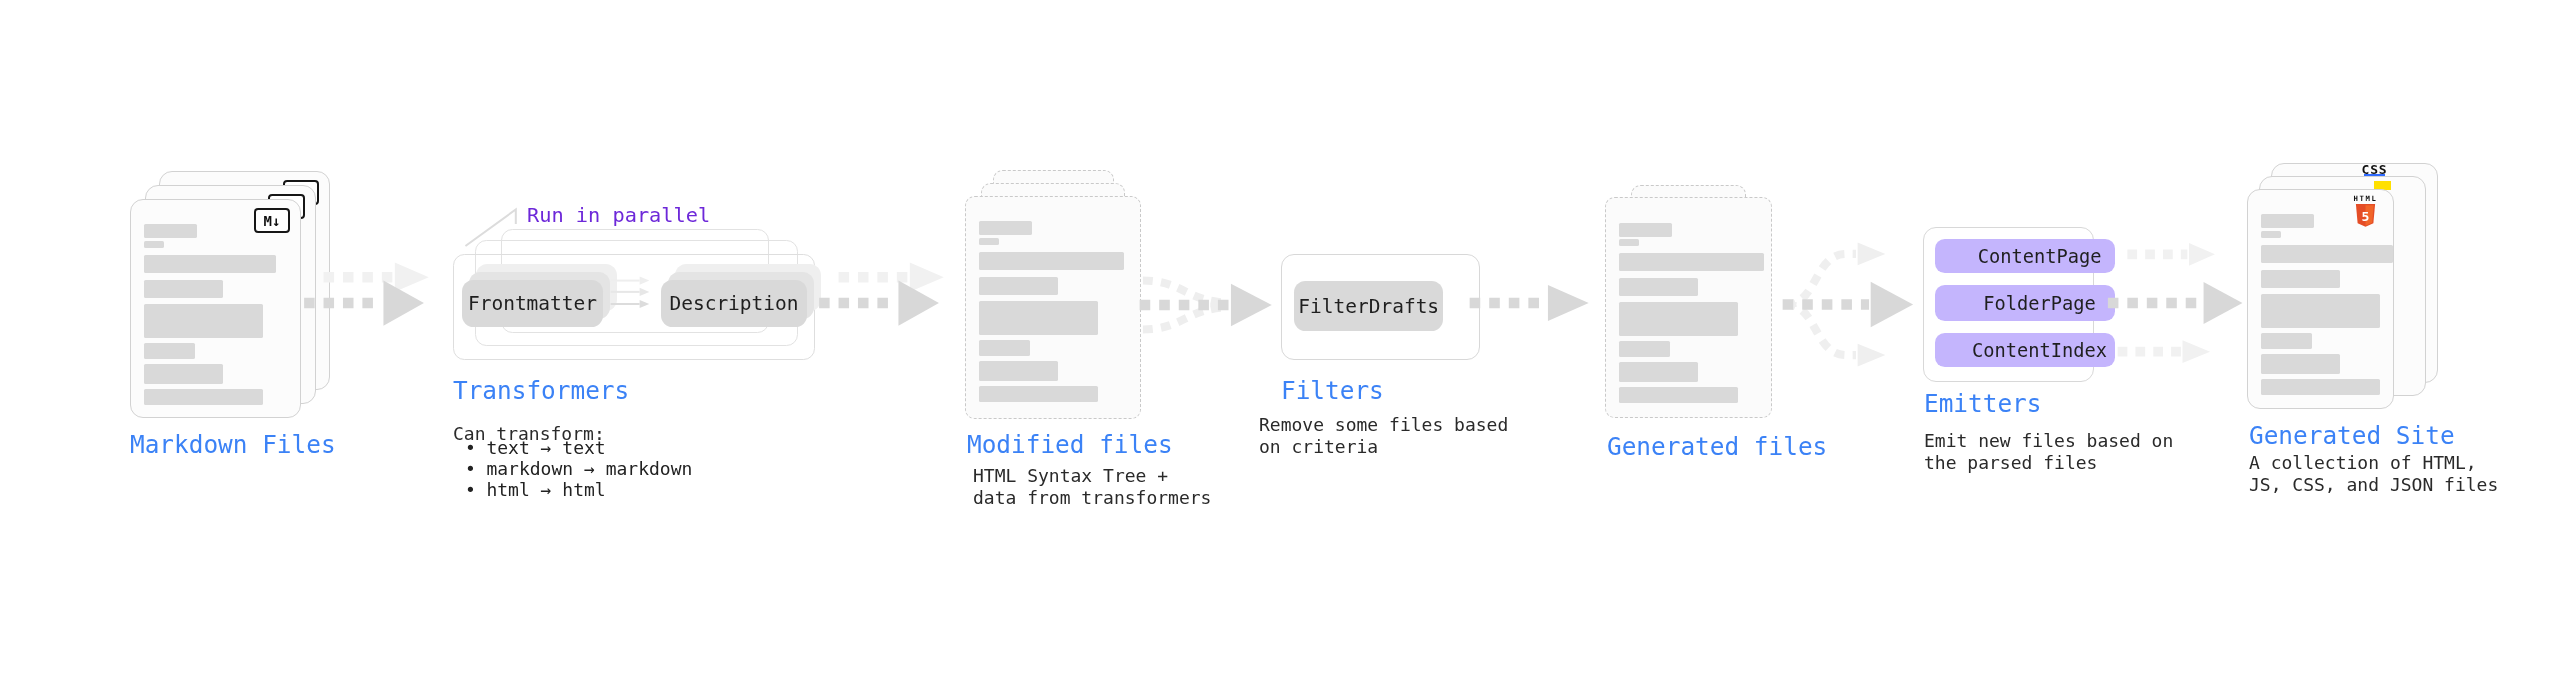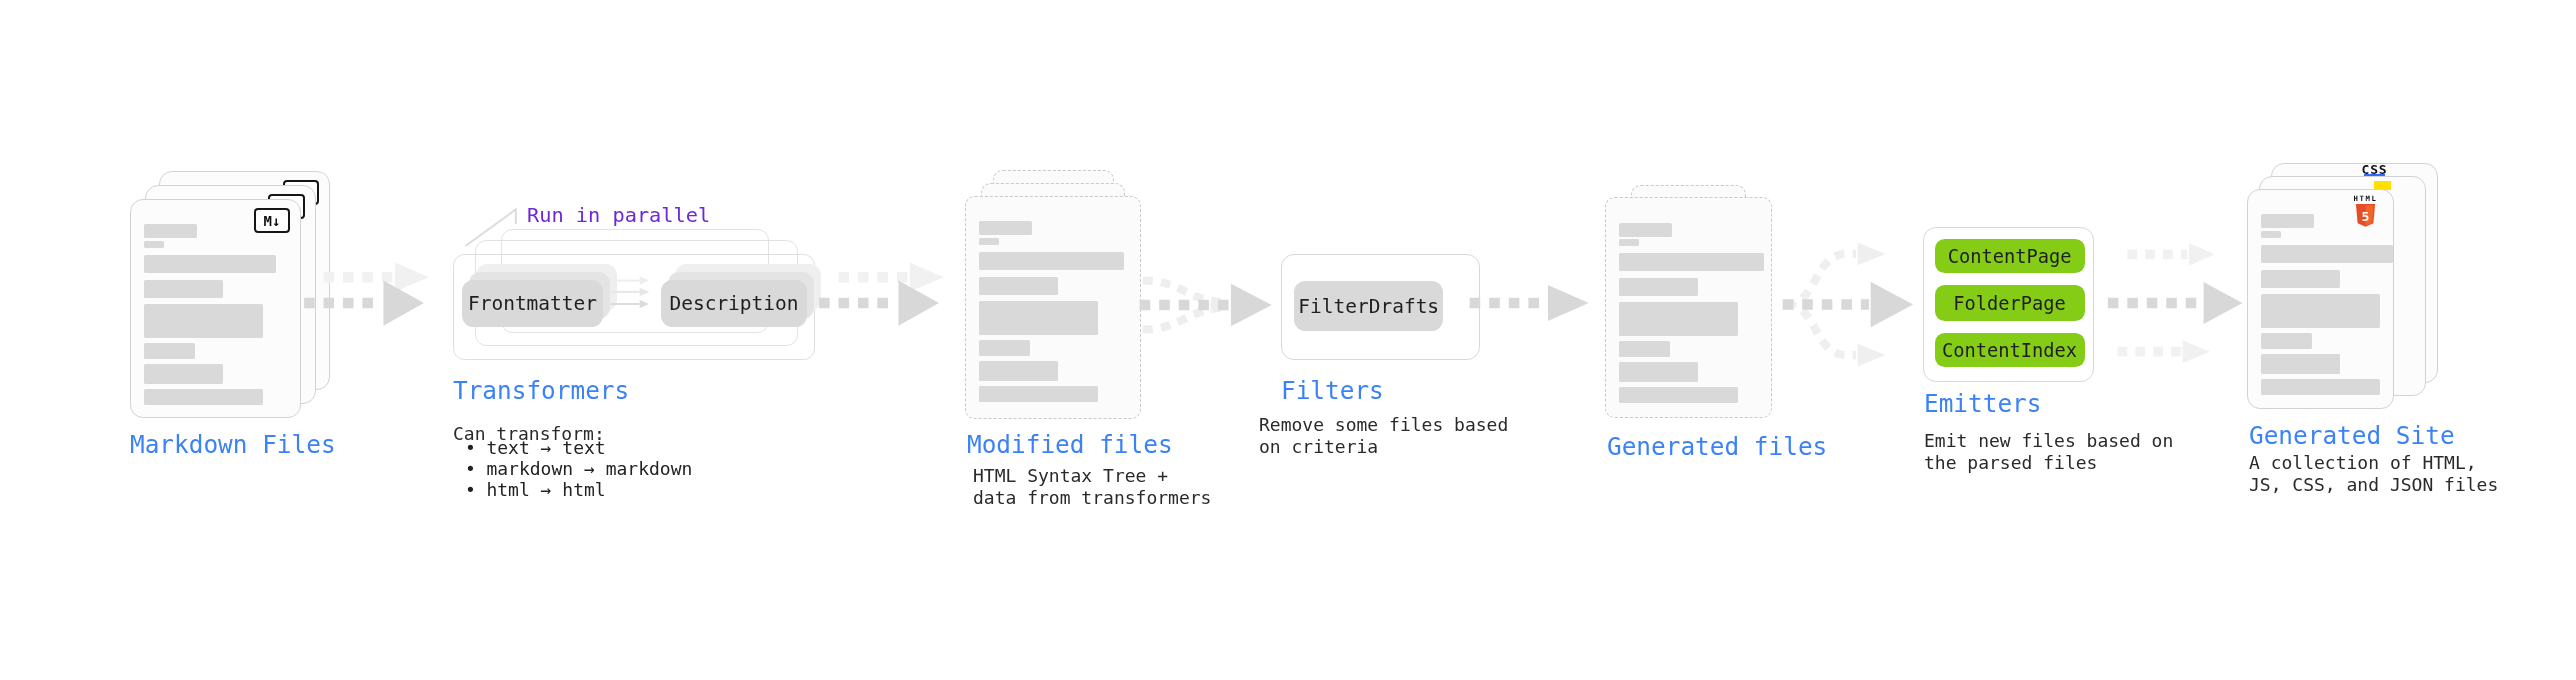--- a/index.html
+++ b/index.html
@@ -35,22 +35,22 @@
   .h5-logo{position:absolute;top:4.9px;right:8.1px;width:39px;text-align:center;}
   .h5-label{font-size:7.3px;font-weight:bold;letter-spacing:1.6px;color:#111;line-height:8.1px;}
 
   
   .pill{position:absolute;background:#d9d9d9;border-radius:11.4px;display:flex;align-items:center;
         justify-content:center;font-size:19.5px;color:#1f1f1f;white-space:nowrap;}
   .pill.ghost1{background:#e4e4e4;}
   .pill.ghost2{background:#efefef;}
   .tbox{position:absolute;border:1.6px solid #e2e2e2;border-radius:11.4px;box-sizing:border-box;}
   .obox{position:absolute;border:1.6px solid #d8d8d8;border-radius:13px;background:#ffffff;box-sizing:border-box;}
-  .epill{position:absolute;left:10.6px;width:150px;background:#84cc16;border-radius:9.8px;display:flex;
-         align-items:center;justify-content:center;font-size:18.7px;color:#1f1f1f;}
+  .epill{position:absolute;left:10.6px;width:150px;background:#c4b5fd;border-radius:9.8px;display:flex;
+         align-items:center;justify-content:center;font-size:18.7px;color:#1f1f1f;padding-left:30px;}
 
   
   .sec-title{position:absolute;font-size:24.4px;color:#3b82f6;white-space:nowrap;}
   .sub{position:absolute;font-size:18px;color:#2a2a2a;white-space:nowrap;line-height:22px;}
   .annotation{position:absolute;font-size:20.3px;color:#6d28d9;white-space:nowrap;}
   .bullet-row{position:absolute;left:465px;display:flex;gap:10.6px;font-size:18px;color:#222;white-space:nowrap;}
 </style>
 </head>
 <body>
 

